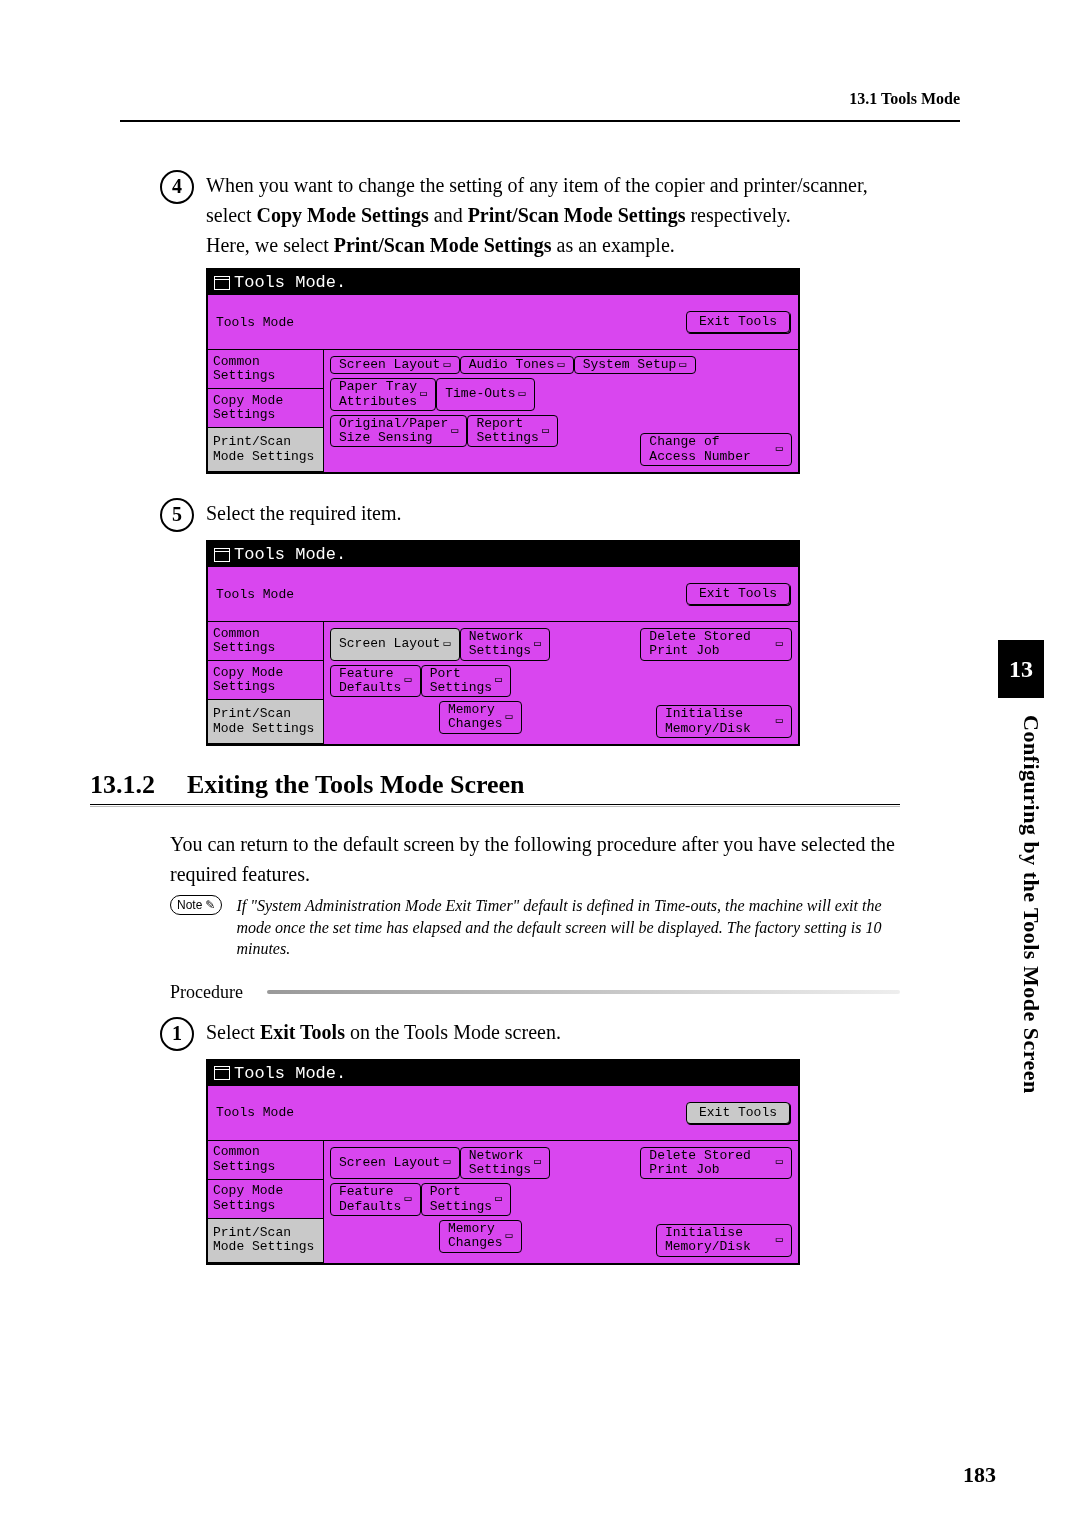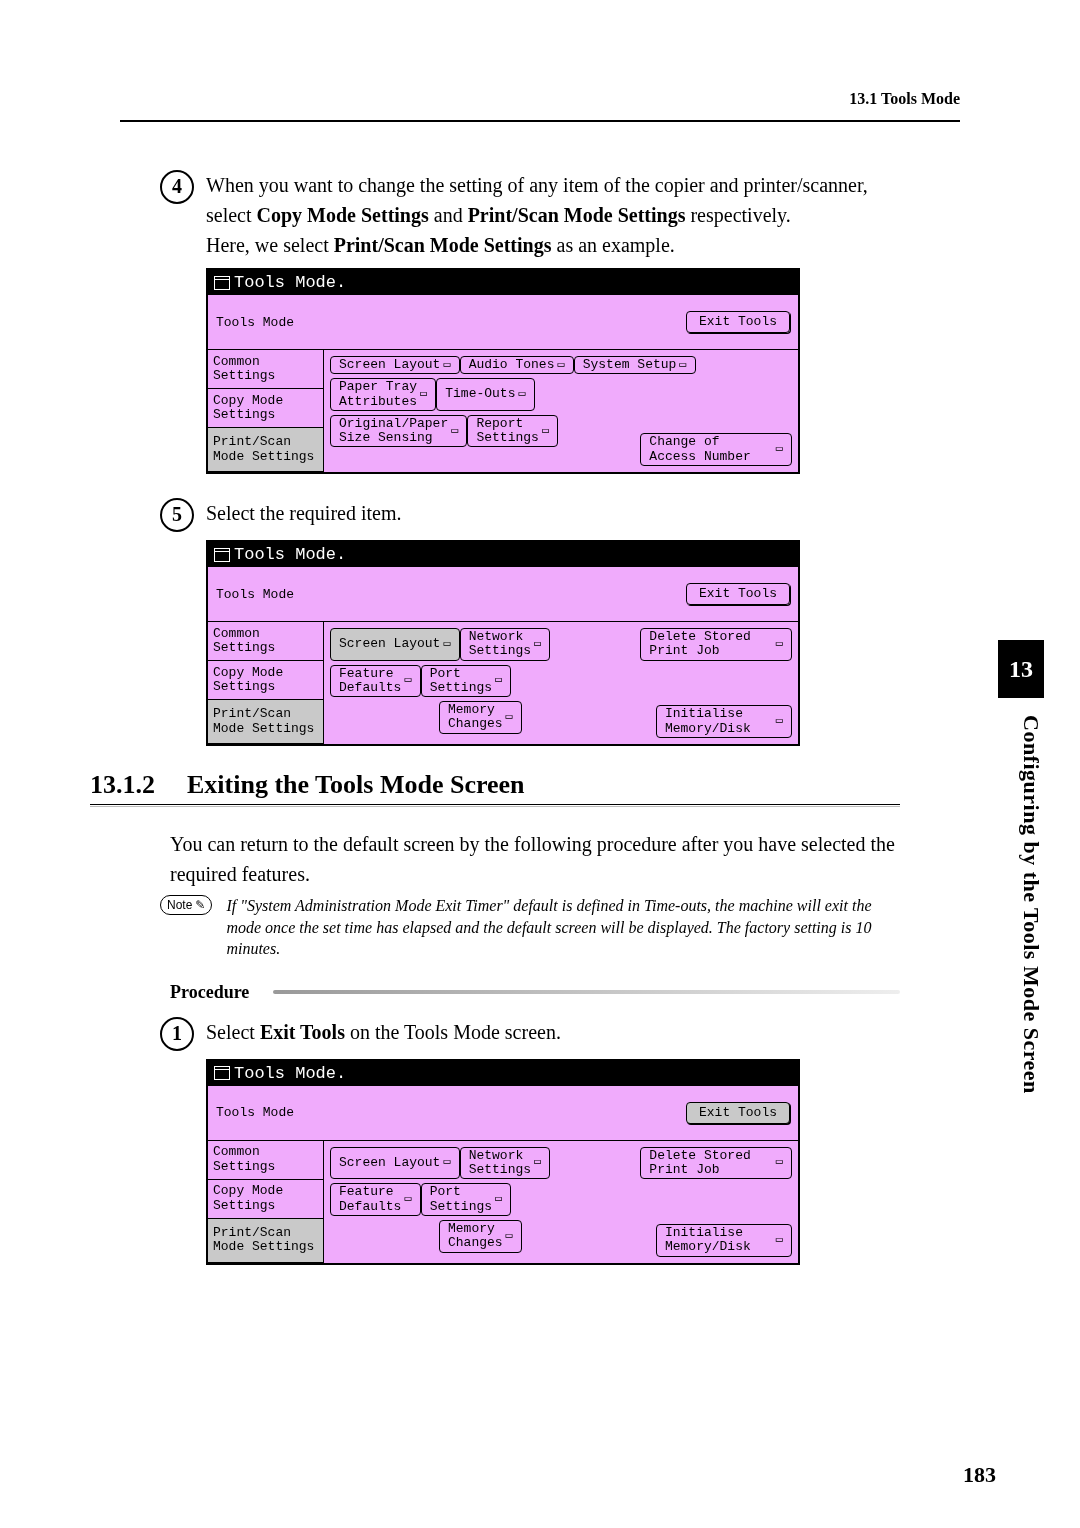--- a/index.html
+++ b/index.html
@@ -57,21 +57,21 @@
     line-height: 1.5;
     flex: 1;
   }
   .b { font-weight: bold; }
   .screenshot {
     margin-left: 46px;
     margin-top: 8px;
     margin-bottom: 24px;
     border: 2px solid #000;
     width: 590px;
-    background: #f0abfc;
+    background: #d946ef;
     font-family: "Courier New", monospace;
     font-size: 13px;
   }
   .titlebar {
     background: #000;
     color: #fff;
     padding: 3px 6px;
     font-size: 17px;
     display: flex;
     align-items: center;
@@ -166,42 +166,42 @@
   }
   .section-rule {
     border-top: 1px solid #000;
     margin-top: 4px;
     margin-bottom: 24px;
     box-shadow: 0 2px 0 #bbb;
   }
   .note-row {
     display: flex;
     gap: 14px;
-    margin-left: 0;
+    margin-left: 10px;
     margin-top: 6px;
   }
   .note-badge {
     border: 1px solid #000;
     border-radius: 10px;
     font-size: 12px;
     padding: 0 6px;
     height: 18px;
     display: inline-flex;
     align-items: center;
     gap: 3px;
     flex-shrink: 0;
     font-family: sans-serif;
   }
   .note-text {
     font-style: italic;
     font-size: 16px;
     line-height: 1.35;
   }
   .proc-head {
-    font-weight: bold;
+    font-weight: normal;
     font-size: 18px;
     margin-top: 22px;
     display:flex;
     align-items:center;
     gap:24px;
   }
   .proc-line{
     flex:1;
     height:4px;
     border-radius:2px;

